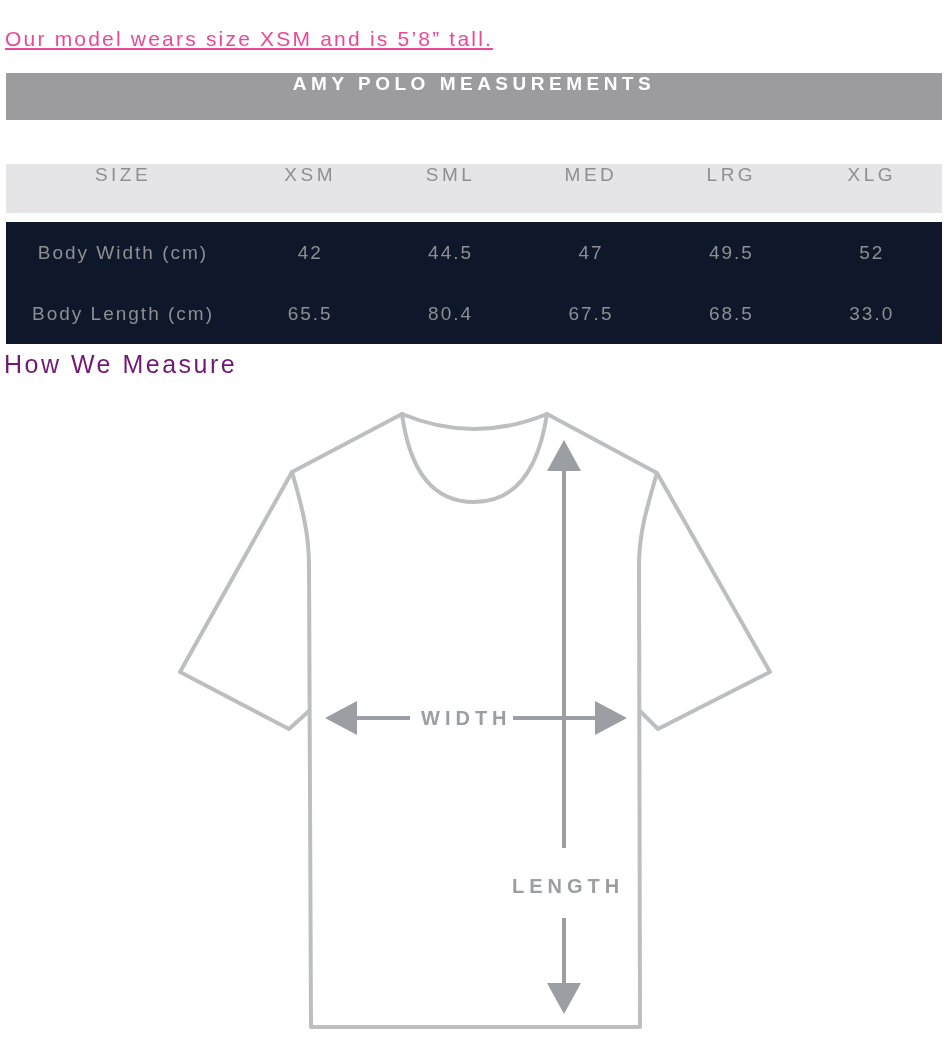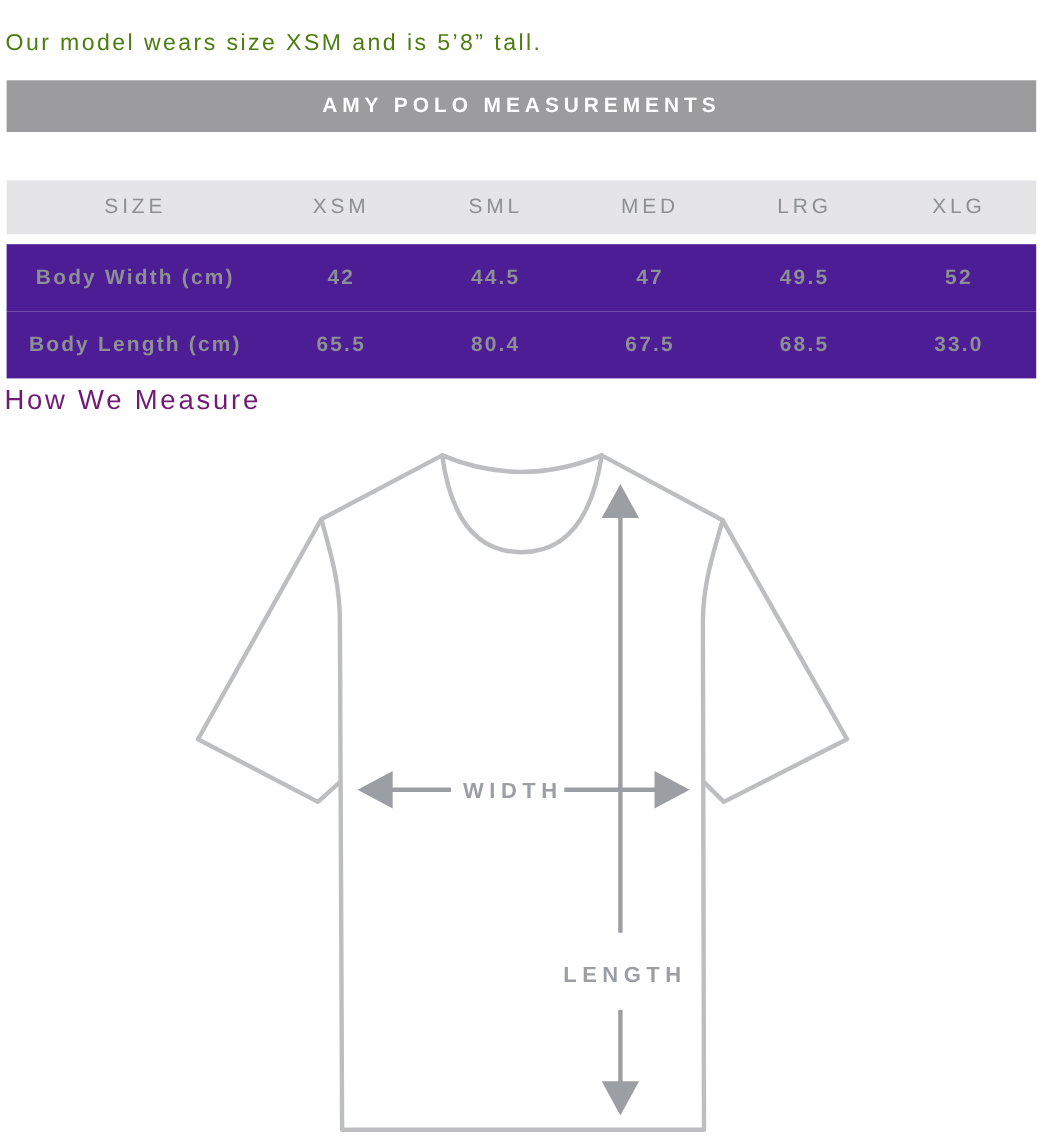--- a/index.html
+++ b/index.html
@@ -14,69 +14,68 @@
     height: 1042px;
     background: #ffffff;
     overflow: hidden;
   }
   .intro {
     position: absolute;
     left: 5px;
     top: 6px;
     font-size: 21px;
     letter-spacing: 2.2px;
-    color: #4d7c0f;
+    color: #ec4899;
     white-space: nowrap;
+    text-decoration: underline;
   }
   .size-table {
     position: absolute;
     left: 6px;
     top: 73px;
     width: 936px;
   }
   .title-bar {
     height: 47px;
     background: #9c9c9e;
     display: flex;
-    align-items: center;
     justify-content: center;
     margin-bottom: 3px;
   }
   .title-bar span {
     color: #ffffff;
     font-size: 19px;
     font-weight: bold;
     letter-spacing: 4.5px;
   }
   .cols-row {
     height: 49px;
     background: #e5e5e7;
     display: flex;
-    align-items: center;
+    align-items: flex-start;
     margin-top: 44px;
   }
   .cell {
     flex: 0 0 15%;
     text-align: center;
     font-size: 19px;
     letter-spacing: 3.5px;
     color: #8d8f92;
   }
   .cell.first {
     flex: 0 0 25%;
   }
   .data-rows {
     padding-top: 9px;
   }
   .data-row {
     height: 61px;
     display: flex;
     align-items: center;
-    background: #4c1d95;
-    font-weight: bold;
+    background: #0f172a;
   }
   .data-row .cell {
     letter-spacing: 2px;
   }
   .section-heading {
     position: absolute;
     left: 4px;
     top: 350px;
     margin: 0;
     font-size: 25px;

